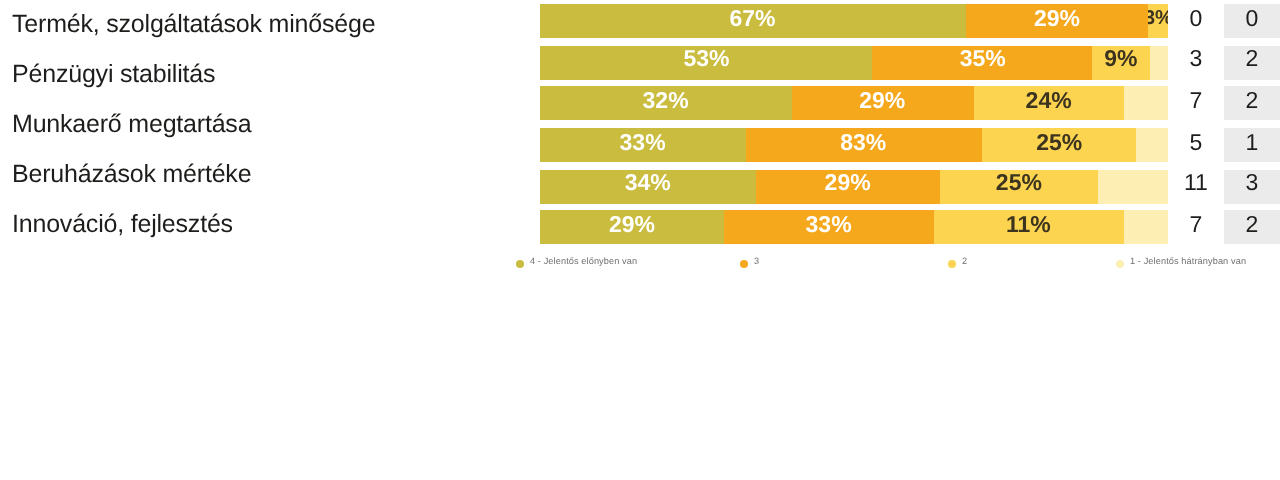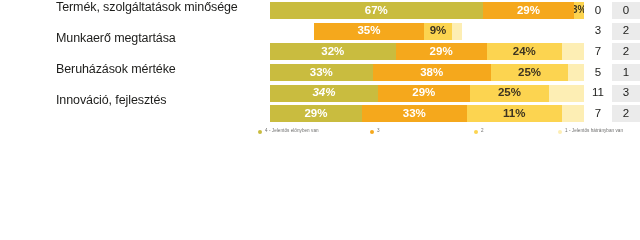--- a/index.html
+++ b/index.html
@@ -10,22 +10,22 @@
     -webkit-font-smoothing:antialiased;
   }
   #chart{position:relative;width:640px;height:140px;}
 
   
   .labels{
     position:absolute;left:0;top:0;width:252px;height:124px;
     display:flex;flex-direction:column;
   }
   .label-cell{
-    flex:1 1 0;display:flex;justify-content:flex-start;
-    padding-left:20px;box-sizing:border-box;margin-left:36px;
+    flex:1 1 0;display:flex;align-items:center;justify-content:flex-start;
+    padding-left:6px;box-sizing:border-box;
   }
   .label-text{
     font-size:12.5px;color:#1d1d1b;letter-spacing:-0.1px;white-space:nowrap;
   }
 
   
   .plot{
     position:absolute;left:258px;top:0;width:326px;height:124px;
     display:flex;flex-direction:column;
   }
@@ -88,20 +88,23 @@
 </head>
 <body>
 
 <div id="chart">
 
   <div class="labels">
     <div class="label-cell">
       <span class="label-text">Termék, szolgáltatások minősége</span>
     </div>
     <div class="label-cell">
+      <span class="label-text">Pénzügyi stabilitás</span>
+    </div>
+    <div class="label-cell">
       <span class="label-text">Munkaerő megtartása</span>
     </div>
     <div class="label-cell">
       <span class="label-text">Beruházások mértéke</span>
     </div>
     <div class="label-cell">
       <span class="label-text">Innováció, fejlesztés</span>
     </div>
   </div>
 
@@ -115,21 +118,24 @@
             <span class="seg-label">29%</span>
           </div>
         <div class="seg s2" style="flex: 0 0 3.0303%;">
             <span class="seg-label" style="font-size: 10px;">3%</span>
           </div>
         <div class="seg s3 empty" style="flex: 0 0 0%;"></div>
       </div>
     </div>
     <div class="row">
       <div class="bar">
-        <div class="seg s1" style="flex: 0 0 35%; margin-left: 44px;">
+        <div class="seg s0" style="flex: 0 0 53%;">
+            <span class="seg-label">53%</span>
+          </div>
+        <div class="seg s1" style="flex: 0 0 35%;">
             <span class="seg-label">35%</span>
           </div>
         <div class="seg s2" style="flex: 0 0 9%;">
             <span class="seg-label">9%</span>
           </div>
         <div class="seg s3" style="flex: 0 0 3%;">
             <span class="seg-label" style="font-size: 10px;"></span>
           </div>
       </div>
     </div>
@@ -148,33 +154,33 @@
             <span class="seg-label"></span>
           </div>
       </div>
     </div>
     <div class="row">
       <div class="bar">
         <div class="seg s0" style="flex: 0 0 32.6733%;">
             <span class="seg-label">33%</span>
           </div>
         <div class="seg s1" style="flex: 0 0 37.6238%;">
-            <span class="seg-label">38%</span>
+            <span class="seg-label">83%</span>
           </div>
         <div class="seg s2" style="flex: 0 0 24.7525%;">
             <span class="seg-label">25%</span>
           </div>
         <div class="seg s3" style="flex: 0 0 4.9505%;">
             <span class="seg-label"></span>
           </div>
       </div>
     </div>
     <div class="row">
       <div class="bar">
-        <div class="seg s0" style="flex: 0 0 34.3434%; font-style: italic;">
+        <div class="seg s0" style="flex: 0 0 34.3434%;">
             <span class="seg-label">34%</span>
           </div>
         <div class="seg s1" style="flex: 0 0 29.2929%;">
             <span class="seg-label">29%</span>
           </div>
         <div class="seg s2" style="flex: 0 0 25.2525%;">
             <span class="seg-label">25%</span>
           </div>
         <div class="seg s3" style="flex: 0 0 11.1111%;">
             <span class="seg-label"></span>

